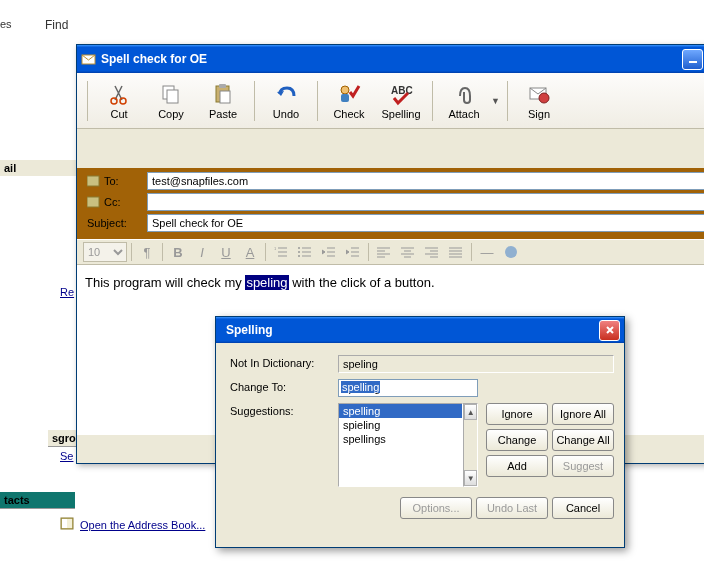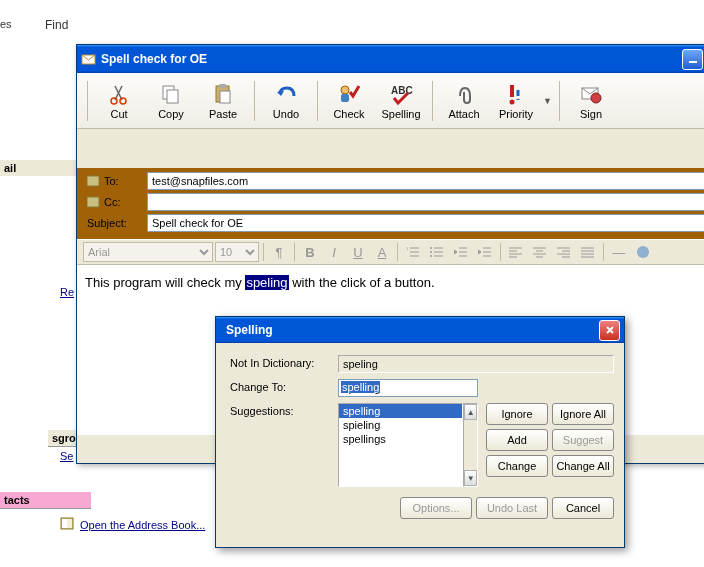--- a/index.html
+++ b/index.html
@@ -1,21 +1,21 @@
 <!DOCTYPE html>
 <html><head>
 <meta charset="utf-8">
 <style>
 * { box-sizing: border-box; margin: 0; padding: 0; }
 body { font-family: Tahoma, Arial, sans-serif; font-size: 11px; background: #fff; width: 704px; height: 567px; position: relative; overflow: hidden; }
 .bg-find { position: absolute; left: 45px; top: 18px; font-size: 12px; color: #333; }
 .bg-ces { position: absolute; left: 0; top: 18px; font-size: 11px; color: #333; }
 .bg-ail { position: absolute; left: 0; top: 160px; font-weight: bold; padding: 2px 4px; background:#ece9d8; width:92px;}
 .bg-nsg { position: absolute; left: 0; top: 430px; font-weight: bold; padding: 2px 4px; background:#ece9d8; width:75px; border-bottom:1px solid #999;margin-left:48px;}
-.bg-tac { position: absolute; left: 0; top: 492px; font-weight: bold; padding: 2px 4px; background:#f9a8d4; width:91px; border-bottom:1px solid #999;}
+.bg-tac { position: absolute; left: 0; top: 492px; font-weight: bold; padding: 2px 4px; background:#0f766e; width:75px; border-bottom:1px solid #999;}
 .bg-re { position: absolute; left: 60px; top: 286px; color: #00008b; text-decoration: underline; }
 .bg-se { position: absolute; left: 60px; top: 450px; color: #00008b; text-decoration: underline; }
 .bg-ab { position: absolute; left: 80px; top: 519px; color: #00008b; text-decoration: underline; }
 .bg-ab-icon { position: absolute; left: 60px; top: 516px; }
 
 .window { position: absolute; left: 76px; top: 44px; width: 678px; height: 420px; background: #ece9d8; border: 1px solid #003c74; box-shadow: 2px 2px 6px rgba(0,0,0,0.3); }
 .titlebar { height: 28px; background: linear-gradient(to bottom, #3a95ff 0%, #0056d6 8%, #0056d6 92%, #003ea8 100%); display: flex; align-items: center; padding: 0 4px; color: #fff; font-weight: bold; font-size: 12px; }
 .titlebar .ico { width: 16px; height: 16px; margin-right: 4px; }
 .titlebar .title { flex: 1; }
 .winbtns { display: flex; gap: 2px; }
@@ -180,30 +180,20 @@
     </div>
     <div class="tsep"></div>
     <div class="tbtn">
       <span class="ticon">
           <svg width="24" height="24">
             <path d="M8 14 Q8 6 13 6 Q18 6 18 14 L18 18 Q18 21 15 21 Q12 21 12 18 L12 10" fill="none" stroke="#666" stroke-width="2"></path>
           </svg>
         </span>
       <span class="tlabel">Attach</span>
     </div>
-    <div class="tbtn">
-      <span class="ticon">
-          <svg width="24" height="24">
-            <path d="M8 3 L8 15" stroke="#c02020" stroke-width="4"></path>
-            <circle cx="8" cy="20" r="2.5" fill="#c02020"></circle>
-            <path d="M14 8 L14 14 M14 17 L14 18" stroke="#2060c0" stroke-width="3"></path>
-          </svg>
-        </span>
-      <span class="tlabel">Priority</span>
-    </div>
     <span class="tdrop">▼</span>
     <div class="tsep"></div>
     <div class="tbtn">
       <span class="ticon">
           <svg width="24" height="24">
             <rect x="3" y="6" width="16" height="11" fill="#fff" stroke="#888"></rect>
             <path d="M3 6 L11 12 L19 6" stroke="#888" fill="none"></path>
             <circle cx="17" cy="16" r="5" fill="#d04040" stroke="#802020"></circle>
           </svg>
         </span>
@@ -230,21 +220,20 @@
       </div>
       <input class="finput" value="" style="">
     </div>
     <div class="frow">
       <div class="flabel">Subject:</div>
       <input class="finput" value="Spell check for OE" style="">
     </div>
   </div>
 
   <div class="fmtbar">
-    <select style="width:130px"><option>Arial</option></select>
     <select style="width:44px"><option>10</option></select>
     <div class="fsep"></div>
     <div class="fmtbtn">¶</div>
     <div class="fsep"></div>
     <div class="fmtbtn">
         <b>B</b>
       </div>
     <div class="fmtbtn">
         <i>I</i>
       </div>
@@ -348,26 +337,26 @@
         <div class="track"></div>
         <div class="dscrollbtn">▼</div>
       </div>
     </div>
     <div class="dbtncol">
       <div class="dbtnpair">
         <button class="dbtn">Ignore</button>
         <button class="dbtn">Ignore All</button>
       </div>
       <div class="dbtnpair">
+        <button class="dbtn">Change</button>
+        <button class="dbtn">Change All</button>
+      </div>
+      <div class="dbtnpair">
         <button class="dbtn">Add</button>
         <button class="dbtn disabled">Suggest</button>
-      </div>
-      <div class="dbtnpair">
-        <button class="dbtn">Change</button>
-        <button class="dbtn">Change All</button>
       </div>
     </div>
 
     <div class="dbtnrow">
       <button class="dbtn disabled wide">Options...</button>
       <button class="dbtn disabled wide">Undo Last</button>
       <button class="dbtn">Cancel</button>
     </div>
   </div>
 </div>

